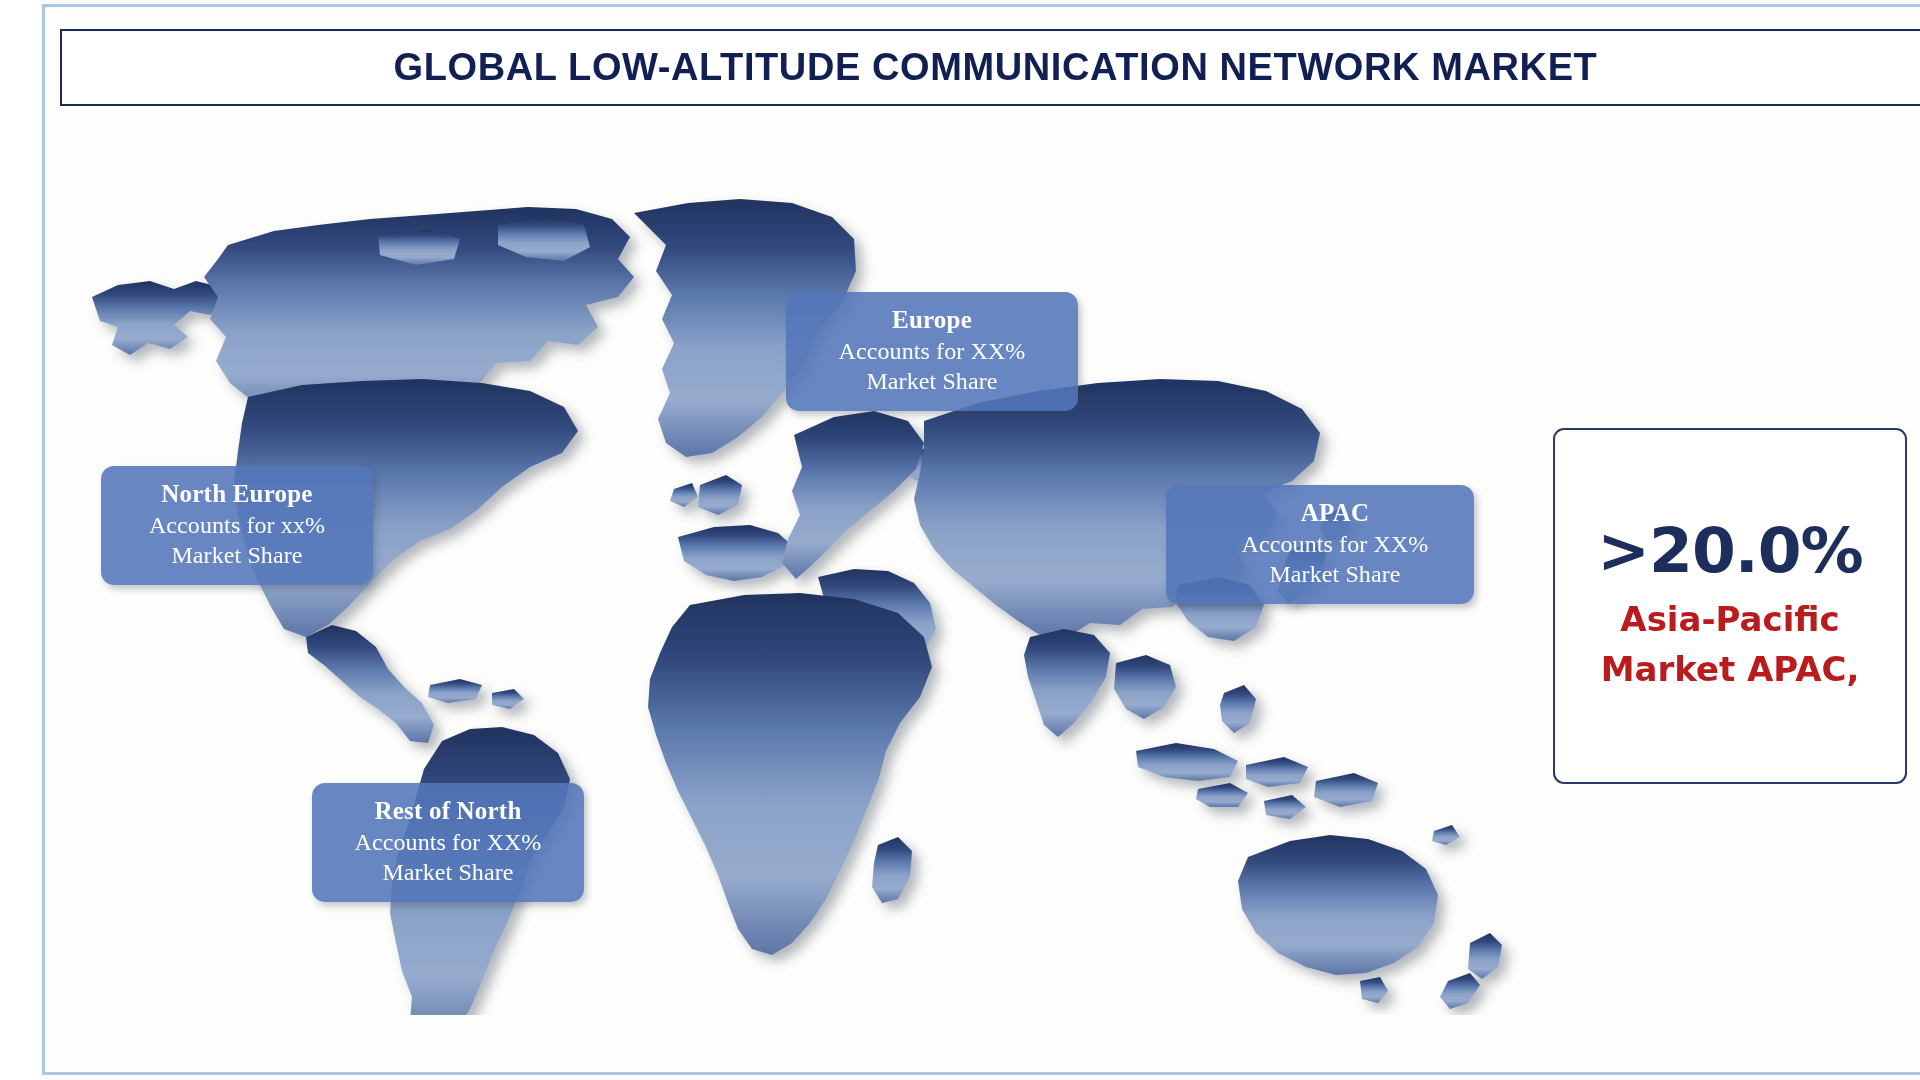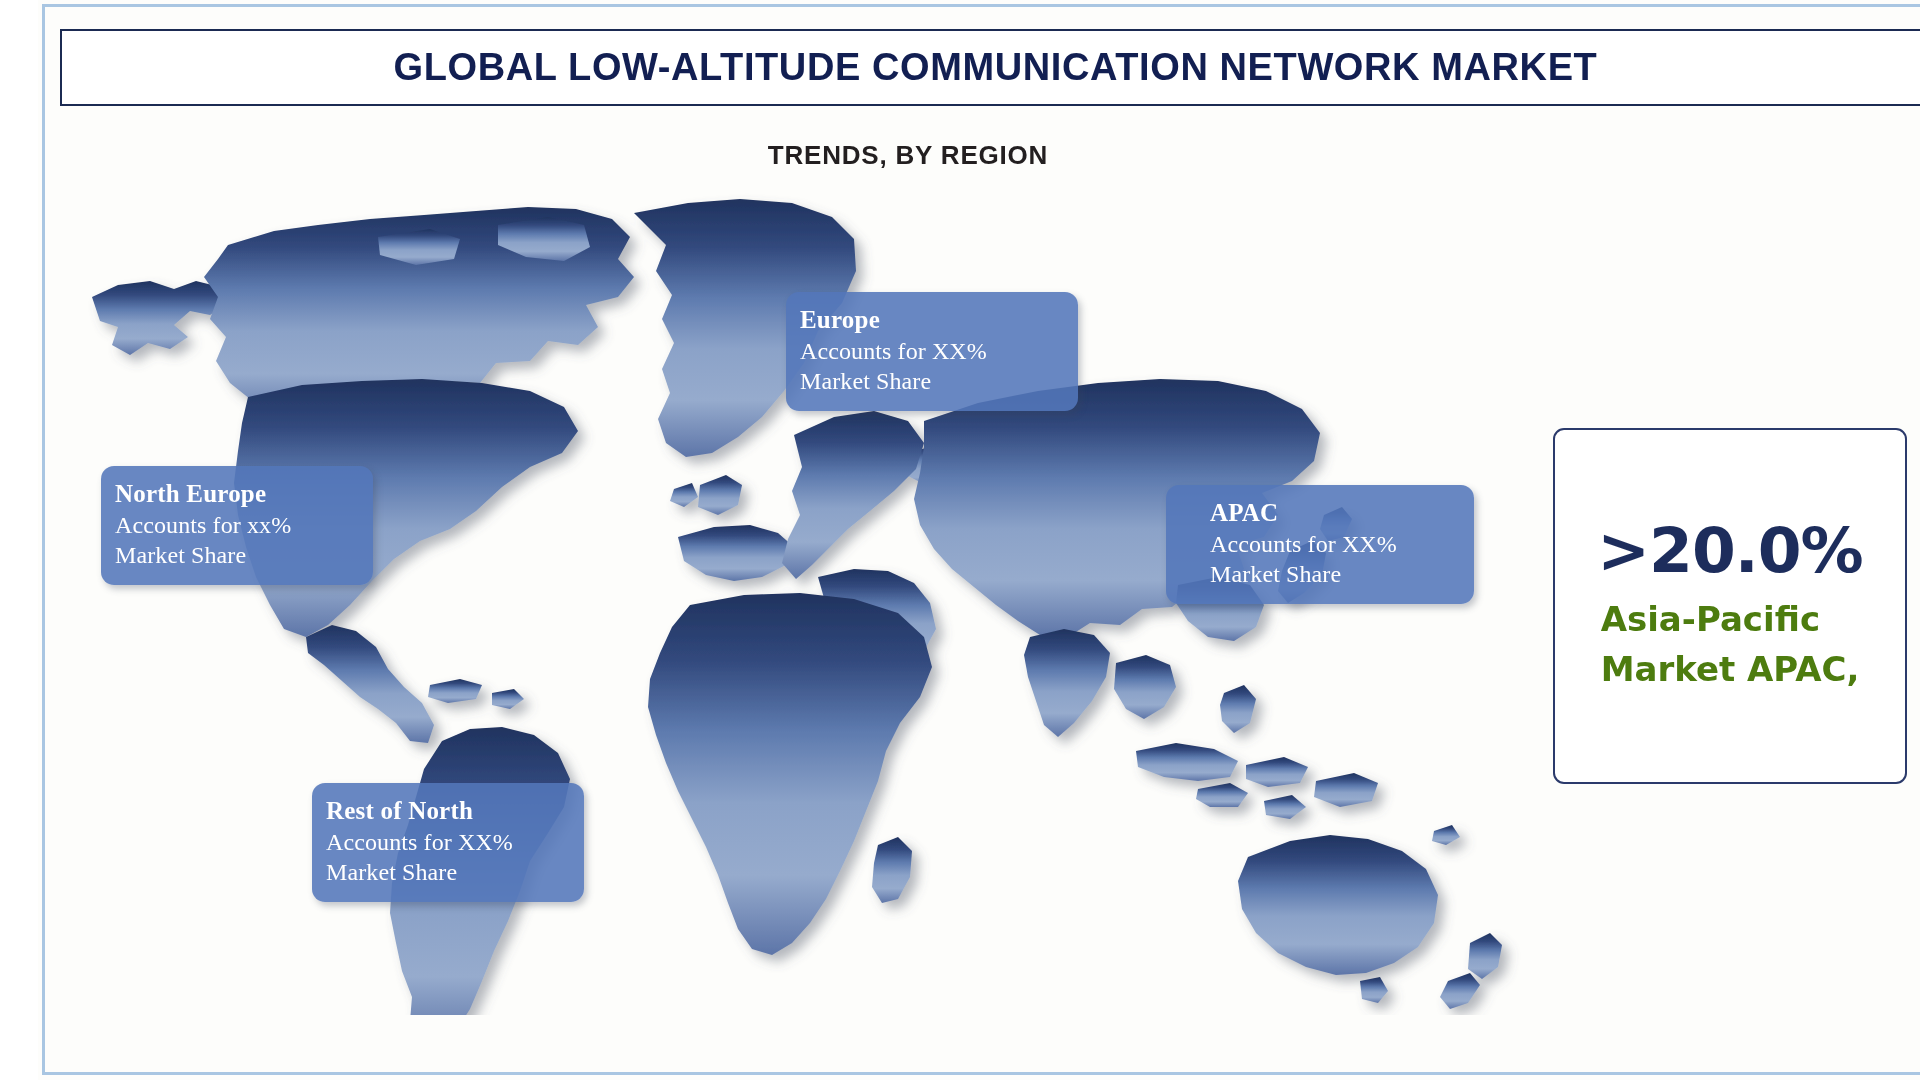--- a/index.html
+++ b/index.html
@@ -86,21 +86,21 @@
     display: block;
   }
 
   
   .region-pill {
     position: absolute;
     box-sizing: border-box;
     border-radius: 13px;
     background: rgba(83, 118, 186, 0.88);
     color: #ffffff;
-    text-align: left;
+    text-align: center;
     font-family: "Liberation Serif", serif;
     padding: 12px 14px 14px 14px;
     box-shadow: 3px 4px 7px rgba(60, 70, 90, 0.30);
     line-height: 1.24;
   }
   .region-pill .pill-title {
     display: block;
     font-weight: bold;
     font-size: 25px;
     letter-spacing: 0.2px;
@@ -142,38 +142,37 @@
     letter-spacing: -1px;
     color: #1d2d5c;
     line-height: 1.05;
     white-space: nowrap;
   }
   #cagr-caption {
     margin-top: 10px;
     font-family: "DejaVu Sans", sans-serif;
     font-size: 34px;
     font-weight: bold;
-    color: #4d7c0f;
-    text-align: left;
+    color: #b91c1c;
+    text-align: center;
     line-height: 1.48;
   }
   #cagr-caption span { display: block; white-space: nowrap; }
 </style>
 </head>
 <body>
 
 <div id="page">
 
   <div id="page-frame"></div>
 
   <div id="title-box">
     <div id="title-text">GLOBAL LOW-ALTITUDE COMMUNICATION NETWORK MARKET</div>
   </div>
 
-  <div id="subtitle">TRENDS, BY REGION</div>
 
   <div id="map-wrap">
     <svg id="world-map" viewBox="0 0 1470 830" preserveAspectRatio="xMidYMid meet" xmlns="http://www.w3.org/2000/svg">
       <defs>
         <linearGradient id="landGrad" x1="0" y1="0" x2="0" y2="1">
           <stop offset="0%" stop-color="#20335f"></stop>
           <stop offset="18%" stop-color="#31487c"></stop>
           <stop offset="38%" stop-color="#5d7aae"></stop>
           <stop offset="58%" stop-color="#8ba2c8"></stop>
           <stop offset="78%" stop-color="#96abcd"></stop>

